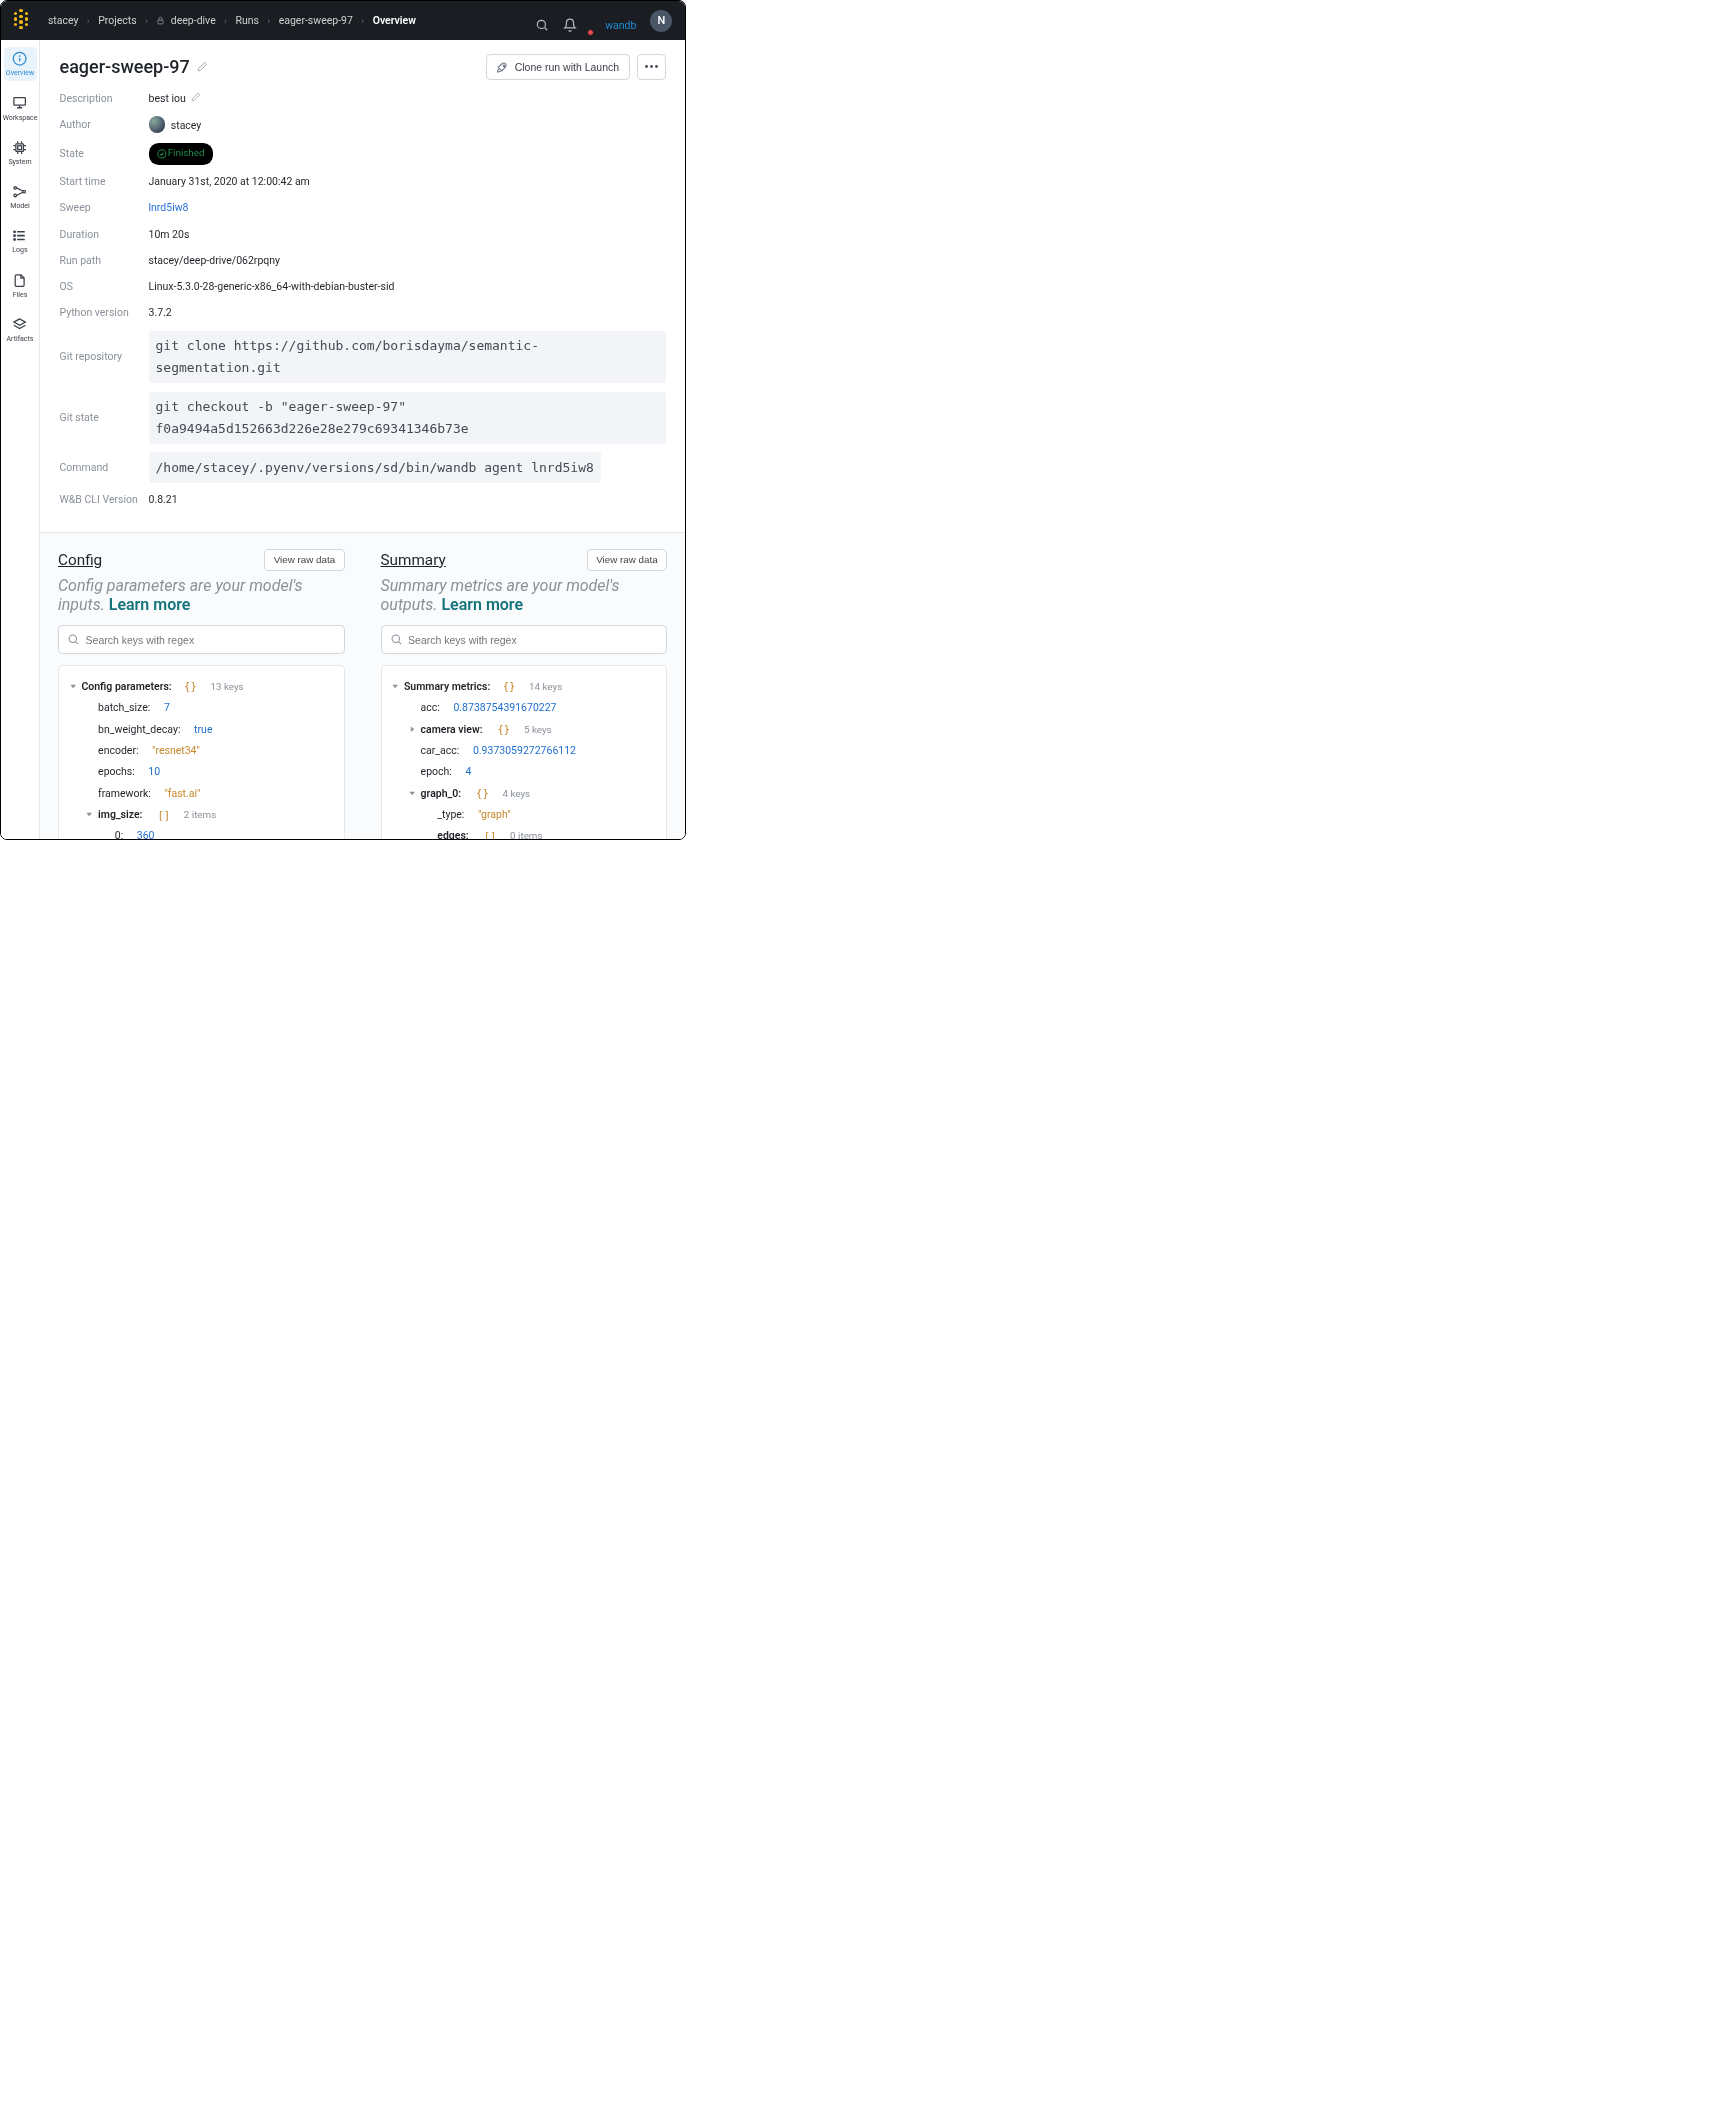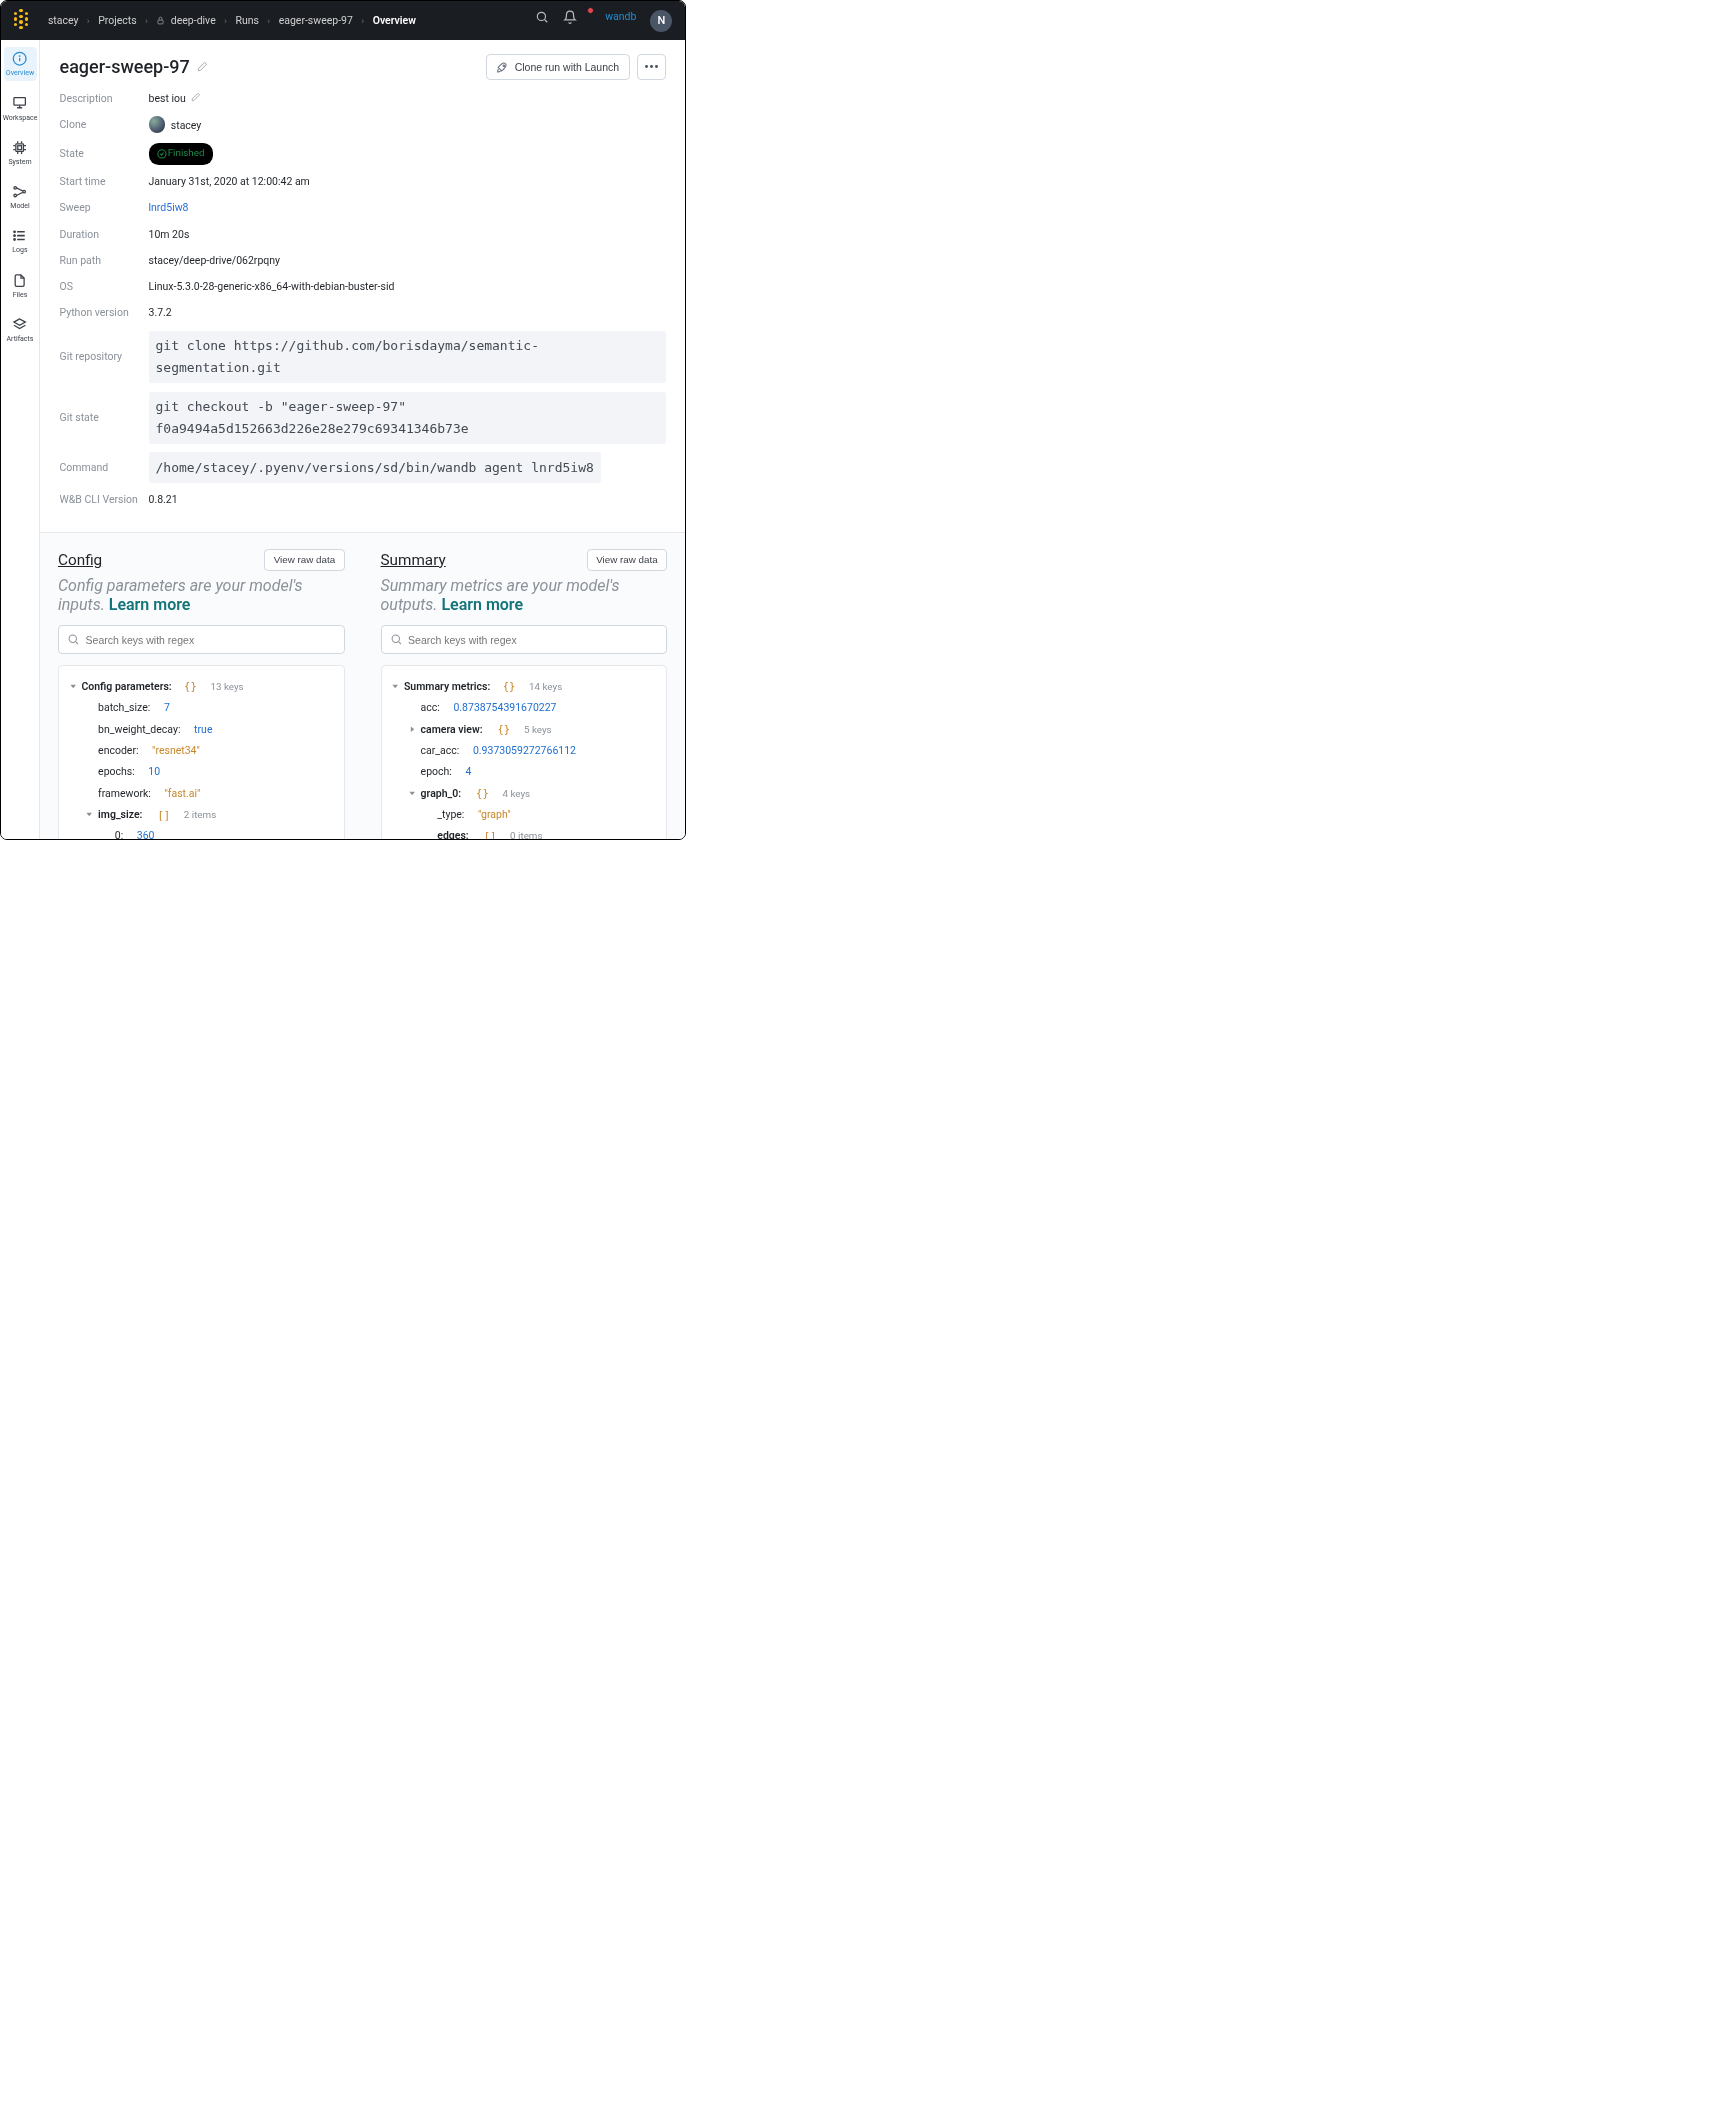--- a/index.html
+++ b/index.html
@@ -8,21 +8,21 @@
 
 
 .topbar { height: 39px; background: #1a1d21; display: flex; align-items: center; padding: 0 12.6px; gap: 5.6px; color: #d0d0d0; }
 .logo { display: flex; gap: 2.1px; padding-right: 14px; }
 .logo .col { display: flex; flex-direction: column; gap: 2.1px; }
 .logo .dot { width: 3.5px; height: 3.5px; background: #f5b916; border-radius: 50%; }
 .crumb { font-size: 10.5px; color: #d0d0d0; }
 .crumb.active { color: #fff; font-weight: 600; }
 .crumb-sep { color: #6b6f76; font-size: 9.8px; padding: 0 2.8px; }
 .lock-ico { margin-right: 2.8px; opacity: .85; display: inline-flex; vertical-align: -1.4px; }
-.topbar-right { margin-left: auto; display: flex; align-items: flex-start; gap: 14px; }
+.topbar-right { margin-left: auto; display: flex; align-items: flex-end; gap: 14px; }
 .top-ico { width: 14px; height: 14px; color: #b8bcc2; position: relative; }
 .help-wrap { position: relative; }
 .red-dot { position: absolute; top: -2.8px; right: -2.8px; width: 7px; height: 7px; background: #e5484d; border-radius: 50%; border: 1.4px solid #1a1d21; }
 .brand-link { color: #1f8dd6; font-size: 10.5px; }
 .avatar-top { width: 22px; height: 22px; border-radius: 50%; background: #4a5666; color: #fff; display: flex; align-items: center; justify-content: center; font-weight: 500; }
 
 
 .leftrail { position: absolute; top: 39px; left: 0; bottom: 0; width: 39px; background: #fff; border-right: 0.7px solid #e5e7eb; display: flex; flex-direction: column; align-items: center; padding-top: 7px; gap: 9.8px; }
 .rail-item { display: flex; flex-direction: column; align-items: center; gap: 2.8px; width: 33px; padding: 4.2px 0; border-radius: 4.2px; cursor: pointer; }
 .rail-item.active { background: #e8f3fb; color: #2a8bd1; }
@@ -252,21 +252,21 @@
 
     <div class="kv-row">
         <span class="kv-label">Description</span>
       <span class="kv-val"><span>best iou</span>
         <span class="pencil-ico" style="display:inline-block;width:9.8px;height:9.8px;margin-left:2.8px;vertical-align:-0.7px"><svg viewBox="0 0 24 24" fill="none" stroke="currentColor" stroke-width="2">
               <path d="M17 3l4 4L7 21H3v-4z"></path>
             </svg></span>
       </span>
     </div>
     <div class="kv-row">
-        <span class="kv-label">Clone</span>
+        <span class="kv-label">Author</span>
       <span class="kv-val"><span class="avatar-sm"></span><span>stacey</span></span>
     </div>
     <div class="kv-row">
         <span class="kv-label">State</span>
       <span class="kv-val"><span class="state-pill">
         <span class="state-ico">
               <svg viewBox="0 0 24 24" fill="none" stroke="currentColor" stroke-width="2.5">
                 <circle cx="12" cy="12" r="10"></circle>
                 <path d="M8 12l3 3 5-6"></path>
               </svg>

